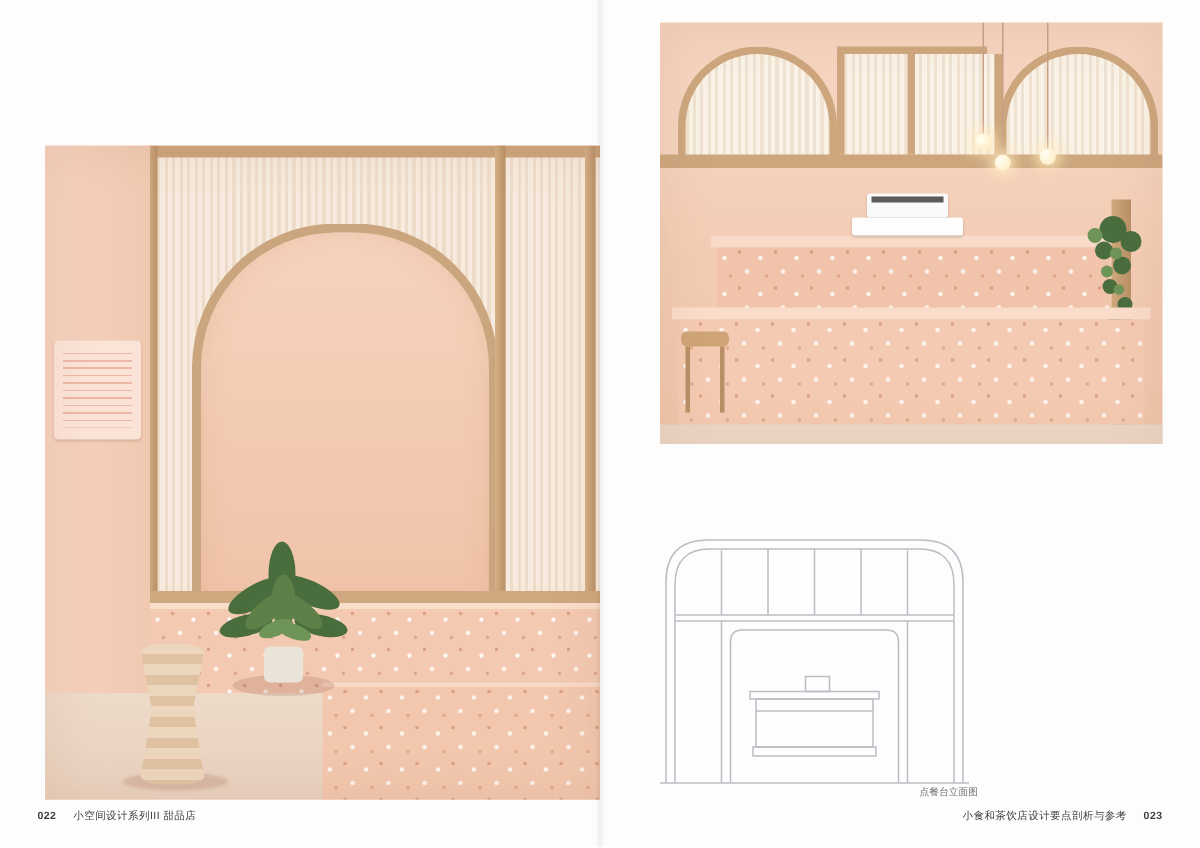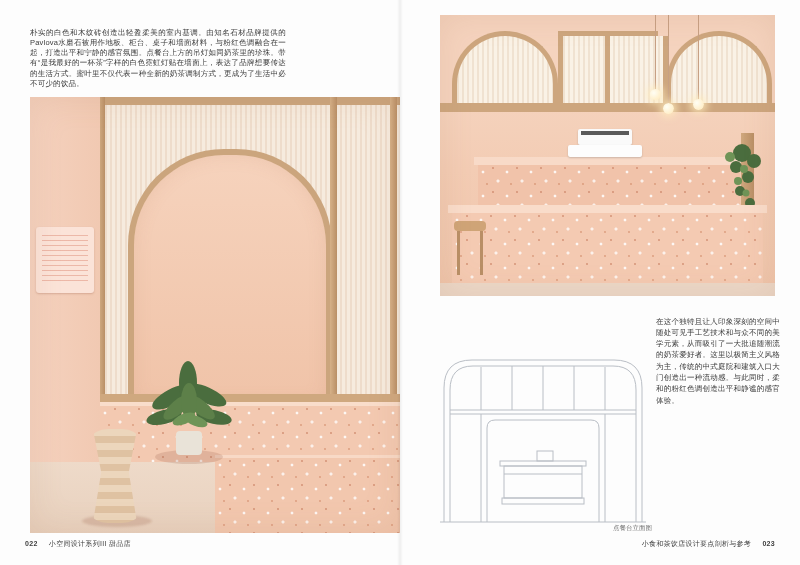--- a/index.html
+++ b/index.html
@@ -114,21 +114,20 @@
   .foot-r { left:500px; width:275px; text-align:right; }
   .foot .pn { font-weight:bold; }
   .foot-l .pn { margin-right:9px; }
   .foot-r .pn { margin-left:9px; }
 </style>
 </head>
 <body>
 
 <div class="spread">
 
-  <p class="abs intro">朴实的白色和木纹砖创造出轻盈柔美的室内基调。由知名石材品牌提供的Pavlova水磨石被用作地板、柜台、桌子和墙面材料，与粉红色调融合在一起，打造出平和宁静的感官氛围。点餐台上方的吊灯如同奶茶里的珍珠。带有“是我最好的一杯茶”字样的白色霓虹灯贴在墙面上，表达了品牌想要传达的生活方式。蜜叶里不仅代表一种全新的奶茶调制方式，更成为了生活中必不可少的饮品。</p>
 
   <div class="abs photo photo-l">
     <div class="pl-glass"></div>
     <div class="pl-beam-top"></div>
     <div class="pl-arch"></div>
     <div class="pl-post p1"></div>
     <div class="pl-post p2"></div>
     <div class="pl-post p3"></div>
     <div class="pl-sill"></div>
     <div class="pl-wall"></div>
@@ -202,21 +201,20 @@
       </g>
     </svg>
     <div class="pr-fronttop"></div>
     <div class="pr-front speckle"></div>
     <div class="pr-stool-seat"></div>
     <div class="pr-stool-leg l1"></div>
     <div class="pr-stool-leg l2"></div>
     <div class="pr-floor"></div>
   </div>
 
-  <p class="abs body-r">在这个独特且让人印象深刻的空间中随处可见手工艺技术和与众不同的美学元素，从而吸引了一大批追随潮流的奶茶爱好者。这里以极简主义风格为主，传统的中式庭院和建筑入口大门创造出一种流动感。与此同时，柔和的粉红色调创造出平和静谧的感官体验。</p>
 
   <div class="abs diagram">
     <svg viewBox="0 0 206 176" fill="none" stroke="#b9bec5" stroke-width="1">
       <path d="M4,170 V36 Q4,8 32,8 H174 Q202,8 202,36 V170"></path>
       <path d="M10,170 V38 Q10,14 33,14 H173 Q196,14 196,38 V170"></path>
       <line x1="0" y1="170" x2="206" y2="170"></line>
       <line x1="10" y1="58" x2="196" y2="58"></line>
       <line x1="10" y1="62" x2="196" y2="62"></line>
       <line x1="41" y1="15" x2="41" y2="58"></line>
       <line x1="72" y1="14" x2="72" y2="58"></line>

